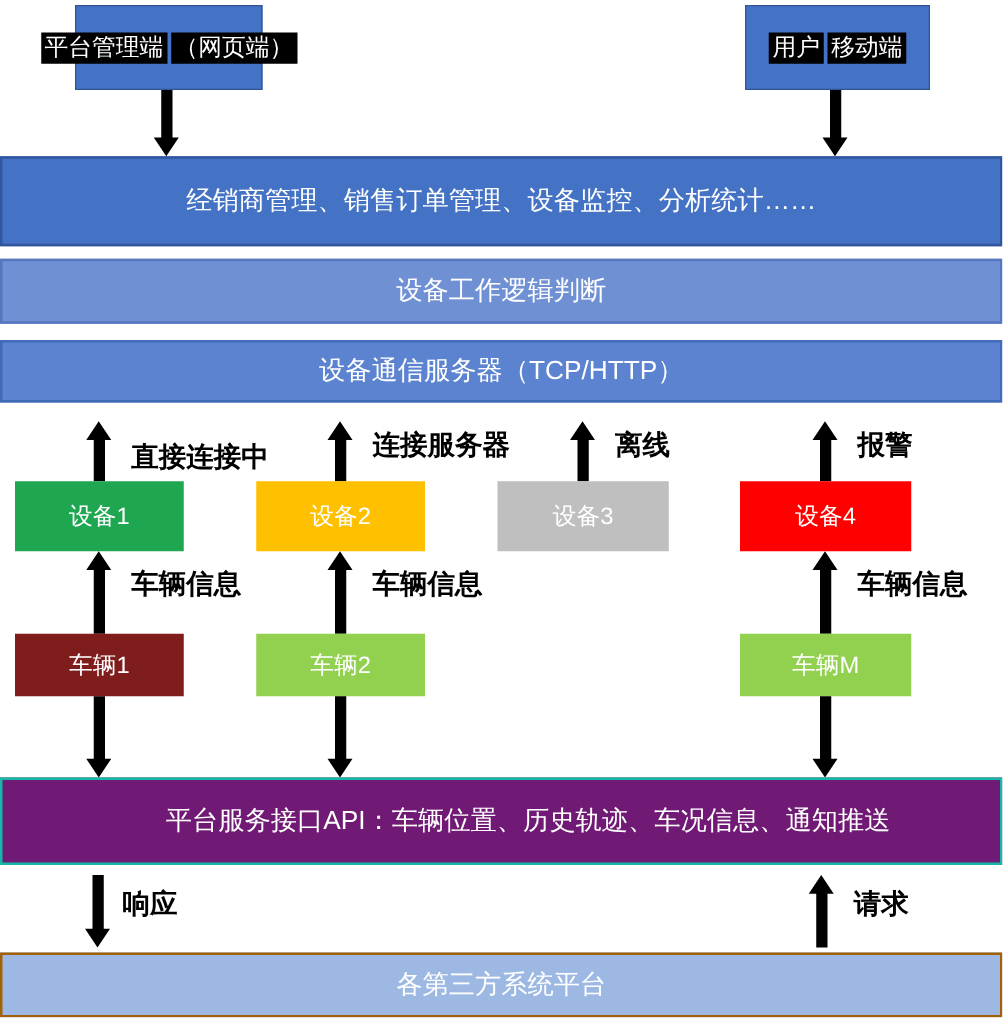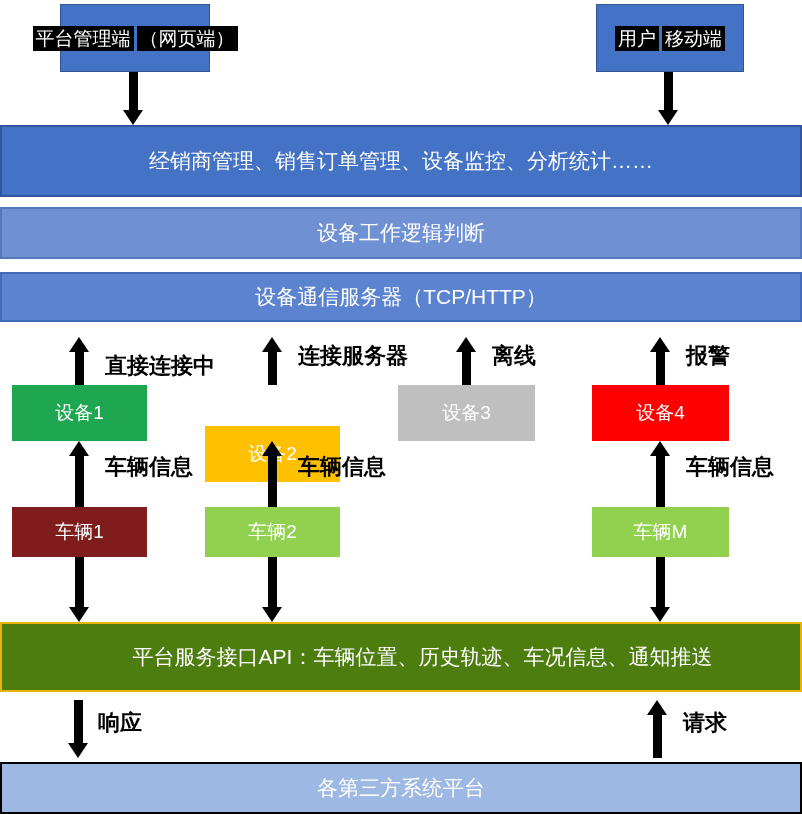--- a/index.html
+++ b/index.html
@@ -13,22 +13,22 @@
   .node .hl { background:#000000; color:#ffffff; font-size:19px; line-height:25px;
               padding:0 3px; white-space:nowrap; }
 
   
   .bar { position:absolute; left:0; width:802px; color:#ffffff; text-align:center;
          display:flex; flex-direction:column; align-items:center; justify-content:center; }
   .bar .t1, .bar .t2 { font-size:21px; line-height:30px; white-space:nowrap; }
   .bar-platform { background:#4472C4; border:2px solid #31569E; }
   .bar-logic    { background:#7090D4; border:2px solid #5577BE; }
   .bar-comm     { background:#5C83CF; border:2px solid #416AB8; }
-  .bar-api      { background:#4d7c0f; border:2px solid #eab308;padding-left:43px; }
-  .bar-third    { background:#9DB9E3; border:2px solid #000000; }
+  .bar-api      { background:#701a75; border:2px solid #14b8a6;padding-left:43px; }
+  .bar-third    { background:#9DB9E3; border:2px solid #a16207; }
 
   
   .box { position:absolute; color:#ffffff; font-size:19px;
          display:flex; align-items:center; justify-content:center; }
   .vehicle { background:#92D050; }
 
   
   .arrow { position:absolute; width:20px; }
   .arrow .stem { position:absolute; left:50%; margin-left:-4.5px; width:9px; background:#000; top:0; bottom:0; }
   .arrow.down .stem { bottom:13px; }
@@ -97,21 +97,21 @@
   </div>
 
   <span class="lbl" style="left:105px;top:351px">直接连接中</span>
   <span class="lbl" style="left:298px;top:341px">连接服务器</span>
   <span class="lbl" style="left:492px;top:341px">离线</span>
   <span class="lbl" style="left:686px;top:341px">报警</span>
 
   <div class="box" style="left: 12px; top: 385px; width: 135px; height: 56px; background: rgb(30, 167, 80);">
     <span>设备1</span>
   </div>
-  <div class="box" style="left: 205px; top: 385px; width: 135px; height: 56px; background: rgb(255, 192, 0); margin-top: 41px;">
+  <div class="box" style="left: 205px; top: 385px; width: 135px; height: 56px; background: rgb(255, 192, 0);">
     <span>设备2</span>
   </div>
   <div class="box" style="left: 398px; top: 385px; width: 137px; height: 56px; background: rgb(191, 191, 191);">
     <span>设备3</span>
   </div>
   <div class="box" style="left: 592px; top: 385px; width: 137px; height: 56px; background: rgb(255, 0, 0);">
     <span>设备4</span>
   </div>
 
   <div class="arrow up" style="left:69px;top:441px;height:66px">

